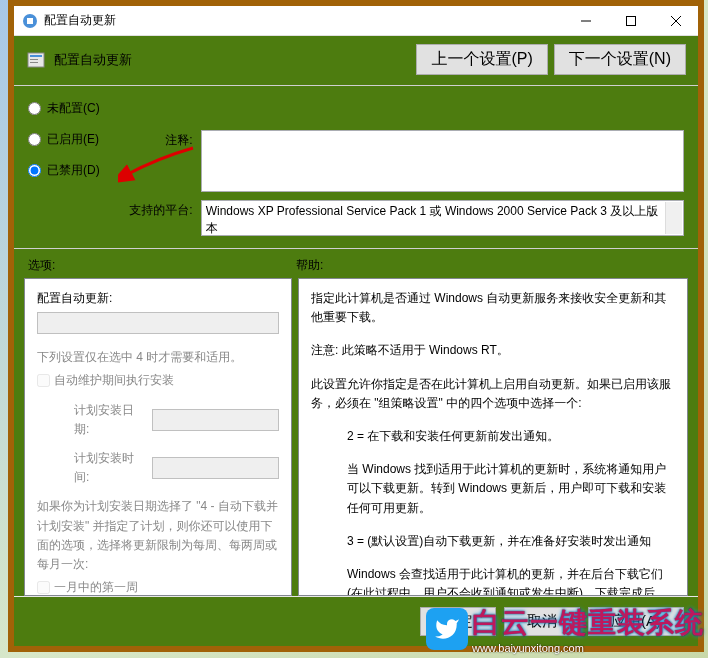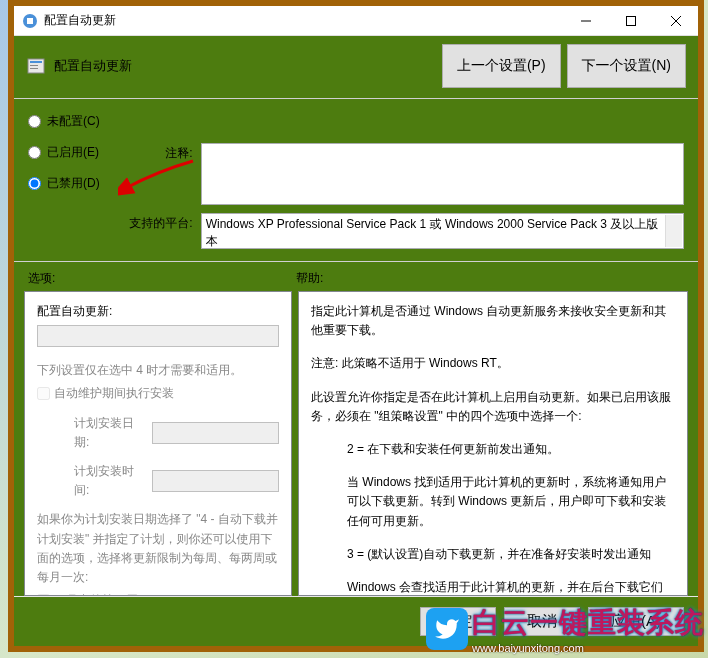--- a/index.html
+++ b/index.html
@@ -7,21 +7,21 @@
 .window { position: absolute; left: 8px; top: 0; width: 696px; height: 652px; background: #4d7c0f; border: 6px solid #a16207; display: flex; flex-direction: column; }
 .titlebar { height: 30px; background: #fff; display: flex; align-items: center; padding-left: 8px; border-bottom: 1px solid #e0e0e0; }
 .titlebar-icon { width: 16px; height: 16px; margin-right: 6px; }
 .titlebar-title { flex: 1; font-size: 12px; }
 .titlebar-controls { display: flex; height: 100%; }
 .titlebar-btn { width: 45px; height: 29px; display: flex; align-items: center; justify-content: center; cursor: pointer; }
 .header-row { padding: 8px 12px; display: flex; align-items: center; gap: 8px; }
 .header-icon { width: 20px; height: 20px; }
 .header-title { flex: 1; font-size: 13px; }
 .nav-buttons { display: flex; gap: 6px; }
-.nav-btn { padding: 12px 14px; border: 1px solid #adadad; background: #e1e1e1; font-size: 14px; cursor: pointer; font-family: inherit; }
+.nav-btn { padding: 4px 14px; border: 1px solid #adadad; background: #e1e1e1; font-size: 16px; cursor: pointer; font-family: inherit; }
 .divider { height: 1px; background: #d0d0d0; margin: 2px 0; }
 .config-area { padding: 10px 14px; display: flex; gap: 28px; }
 .radio-col { display: flex; flex-direction: column; gap: 14px; padding-top: 2px; position: relative; }
 .radio-item { display: flex; align-items: center; gap: 6px; cursor: pointer; }
 .radio-item input { cursor: pointer; }
 .arrow { position: absolute; left: 90px; top: 45px; pointer-events: none; }
 .fields-col { flex: 1; display: flex; flex-direction: column; gap: 8px; margin-top: 32px; }
 .field-row { display: flex; gap: 8px; }
 .field-label { width: 65px; text-align: right; padding-top: 2px; }
 .comment-box { flex: 1; height: 62px; border: 1px solid #abadb3; background: #fff; padding: 2px; resize: none; font-family: inherit; font-size: 12px; }

